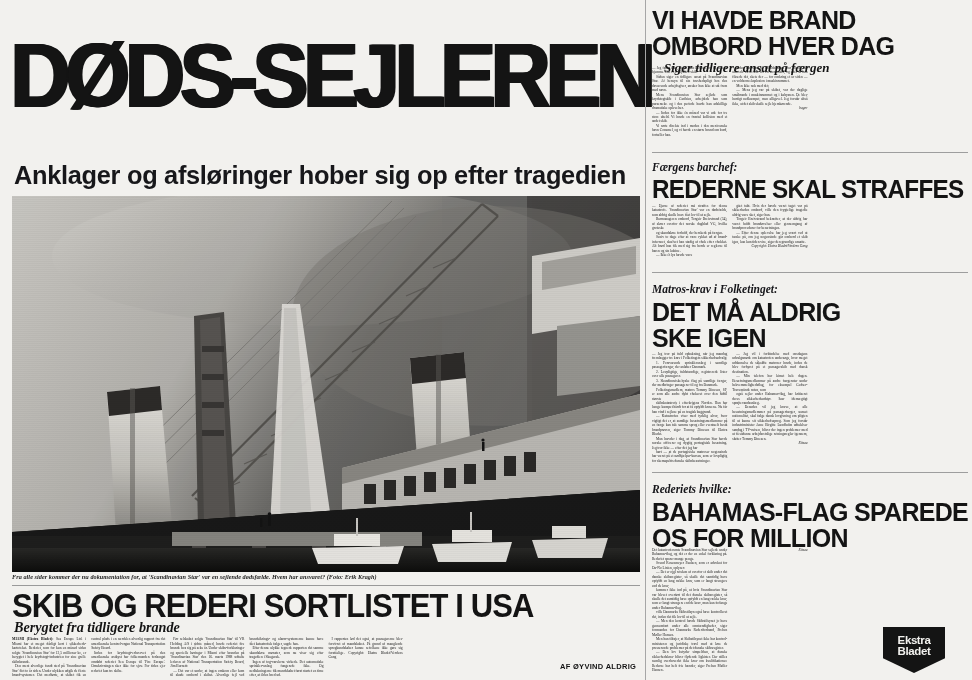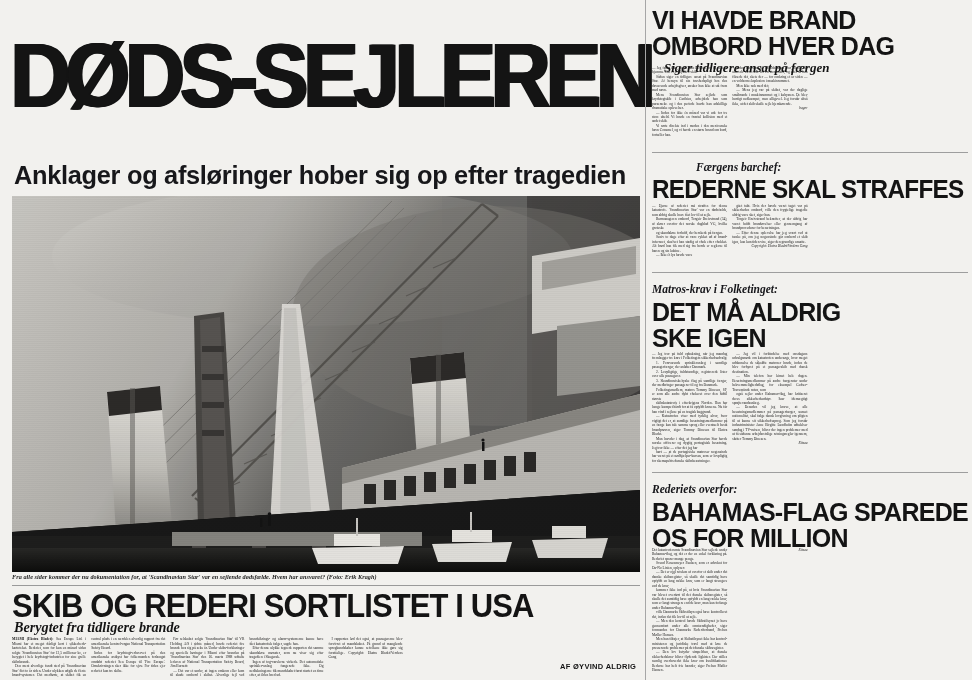--- a/index.html
+++ b/index.html
@@ -428,21 +428,21 @@
           <p class="">— Inden for ikke én måned var vi ude for tre store uheld. Vi havde en frontal kollision med et andet skib.</p>
           <p class="">Vi rørte direkte ind i moden i den mexicanske havn Cozumel, og vi havde en større brand om bord, fortæller han.</p>
           <p class="">Inden hun kom til Scandinavian Star, havde det allerede været ude for en stor brand, og efter at hun fiksede det, skete der — for omkring et år siden — en voldsom eksplosion i maskinrummet.</p>
           <p class="">Men ikke nok med det:</p>
           <p class="">— Mens jeg var på skibet, var der daglige småbrande i maskinrummet og i kabyssen. De blev hurtigt nedkæmpet, men alligevel. Jeg forstår altså ikke, at det skib skulle sejle hjemkørende.</p>
           <span class="sig">bager</span>
         </div>
       </div>
       <div class="rule" style="top: 152px;"></div>
       <div class="art" style="top: 160px;">
-        <div class="kicker" style="position: absolute; top: 0px; margin-left: 44px;">Færgens barchef:</div>
+        <div class="kicker" style="position: absolute; top: 0px;">Færgens barchef:</div>
         <div class="hl big" style="position: absolute; top: 16px; font-size: 24.3px;">REDERNE SKAL STRAFFES</div>
         <div class="body4" style="position: absolute; top: 44px; height: 62px; width: 316px;">
           <p class="lead">— Ejerne af rederiet må straffes for denne katastrofe. 'Scandinavian Star' var en dødsfælde, som aldrig skulle have fået lov til at sejle.</p>
           <p class="">Barmanageren ombord, Torgeir Breivstrand (34), af slører overfor det norske dagblad VG, hvilke groteske</p>
           <p class="">og skandaløse forhold, der herskede på færgen.</p>
           <p class="">Seniv to dage efter at være rykket ud af brand-infernoet, skælvet han stadig af chok efter chokket. Alt brød han fik med sig fra borde er reglerne til baren og sin kabine.</p>
           <p class="">— Ikke ét lys havde være</p>
           <p class="">gået tabt. Hvis der havde været taget var på sikkerheden ombord, ville den frygtelige tragedie aldrig være sket, siger han.</p>
           <p class="">Torgeir Breivstrand bekræfter, at der aldrig har været holdt brandøvelser eller gennemgang af brandprocedurer for besætningen.</p>
           <p class="">— Efter denne oplevelse har jeg svært ved at tænke på, om jeg nogensinde går ombord et skib igen, kan kun tiden vise, siger den grundige ansatte.</p>
@@ -466,31 +466,39 @@
           <p class="">hørt — at de portugisiske matroser nogensinde har været på et nødhjælper-kursus, som er lovpligtig for skemapehts danske skibsbesætninger.</p>
           <p class="">— Jeg vil i forbindelse med onsdagens udvalgsmøde om katastrofen undersøge, hvor meget uddannelse de såkaldte matroser havde, inden de blev forhyret på et passagerskib med dansk destination.</p>
           <p class="">— Min telefon har kimet hele dagen. Besætningsmedlemmer på andre færgeruter under bekvemmelighedsflag, for eksempel Gedser-Travemünde ruten, som</p>
           <p class="">også sejler under Bahamas-flag, har kritiseret deres sikkerhedsudstyr. Især idemægtigt sprøjtevandsanlæg.</p>
           <p class="">— Desuden vil jeg kræve, at alle besætningsmedlemmer på passagerfærger, uanset nationalitet, skal følge dansk lovgivning om pligten til at kunne sit sikkerhedssprog. Som jeg forstår industriminister Anne Birgitte Lundholm udtalelser søndag i TV-avisen, bliver der ingen problemer med at få sådanne arbejdsretslige retningsregler igennem, slutter Tommy Dinesen.</p>
           <span class="sig">Ritzau</span>
         </div>
       </div>
       <div class="rule" style="top: 472px;"></div>
       <div class="art" style="top: 482px;">
-        <div class="kicker" style="position: absolute; top: 0px;">Rederiets overfor:</div>
+        <div class="kicker" style="position: absolute; top: 0px;">Rederiets hvilke:</div>
         <div class="hl mid" style="position: absolute; top: 16px;">BAHAMAS-FLAG SPAREDE</div>
         <div class="hl mid" style="position: absolute; top: 42px;">OS FOR MILLION</div>
         <div class="body4" style="position: absolute; top: 66px; height: 128px; width: 316px;">
           <p class="lead">Det katastroferamte Scandinavian Star sejlede under Bahamas-flag, og det er der en enkel forklaring på. Rederiet sparer mange penge.</p>
           <p class="">Svend Rosenmeyer Paulsen, som er advokat for Da-No Linien, oplyser:</p>
           <p class="">— Det er ojgl retskon af overfor et skib under det danske skibsregister, så skulle det samtidig have opfyldt en lang række krav, som er langt strengere end de krav,</p>
           <p class="">kommer ikke ind på, at hvis Scandinavian Star var blevet overført til det danske skibsregister, så skulle det samtidig have opfyldt en lang række krav, som er langt strengere end de krav, man kan forlange under Bahamas-flag.</p>
           <p class="">ville Danmarks Skibstilsyn også have kontrolleret det, inden det fik lov til at sejle.</p>
           <p class="">— Men den kontrol havde Skibstilsynet jo have gennemført under alle omstændigheder, siger formanden for Danmarks Rederiforbund, Preben Møller Hansen.</p>
           <p class="">Men han tilføjer, at Skibstilsynet ikke har kontrol-ministeren og juridiske travl med at løse de presserende problemer på det danske skibsregister.</p>
           <p class="">— Den lov betyder simpelthen, at danske sikkerhedskrav bliver flydende ligkister. Der stilles nemlig overhovedet ikke krav om kvalifikationer. Rederne har helt frie hænder, siger Preben Møller Hansen.</p>
           <span class="sig">Ritzau</span>
         </div>
       </div>
     </div>
 
+  <div id="eb-logo">
+    <div class="eb-shield">
+      <div class="eb-text">
+        <div>Ekstra</div>
+        <div>Bladet</div>
+      </div>
+    </div>
+  </div>
 
 </div>
 
 </body></html>

